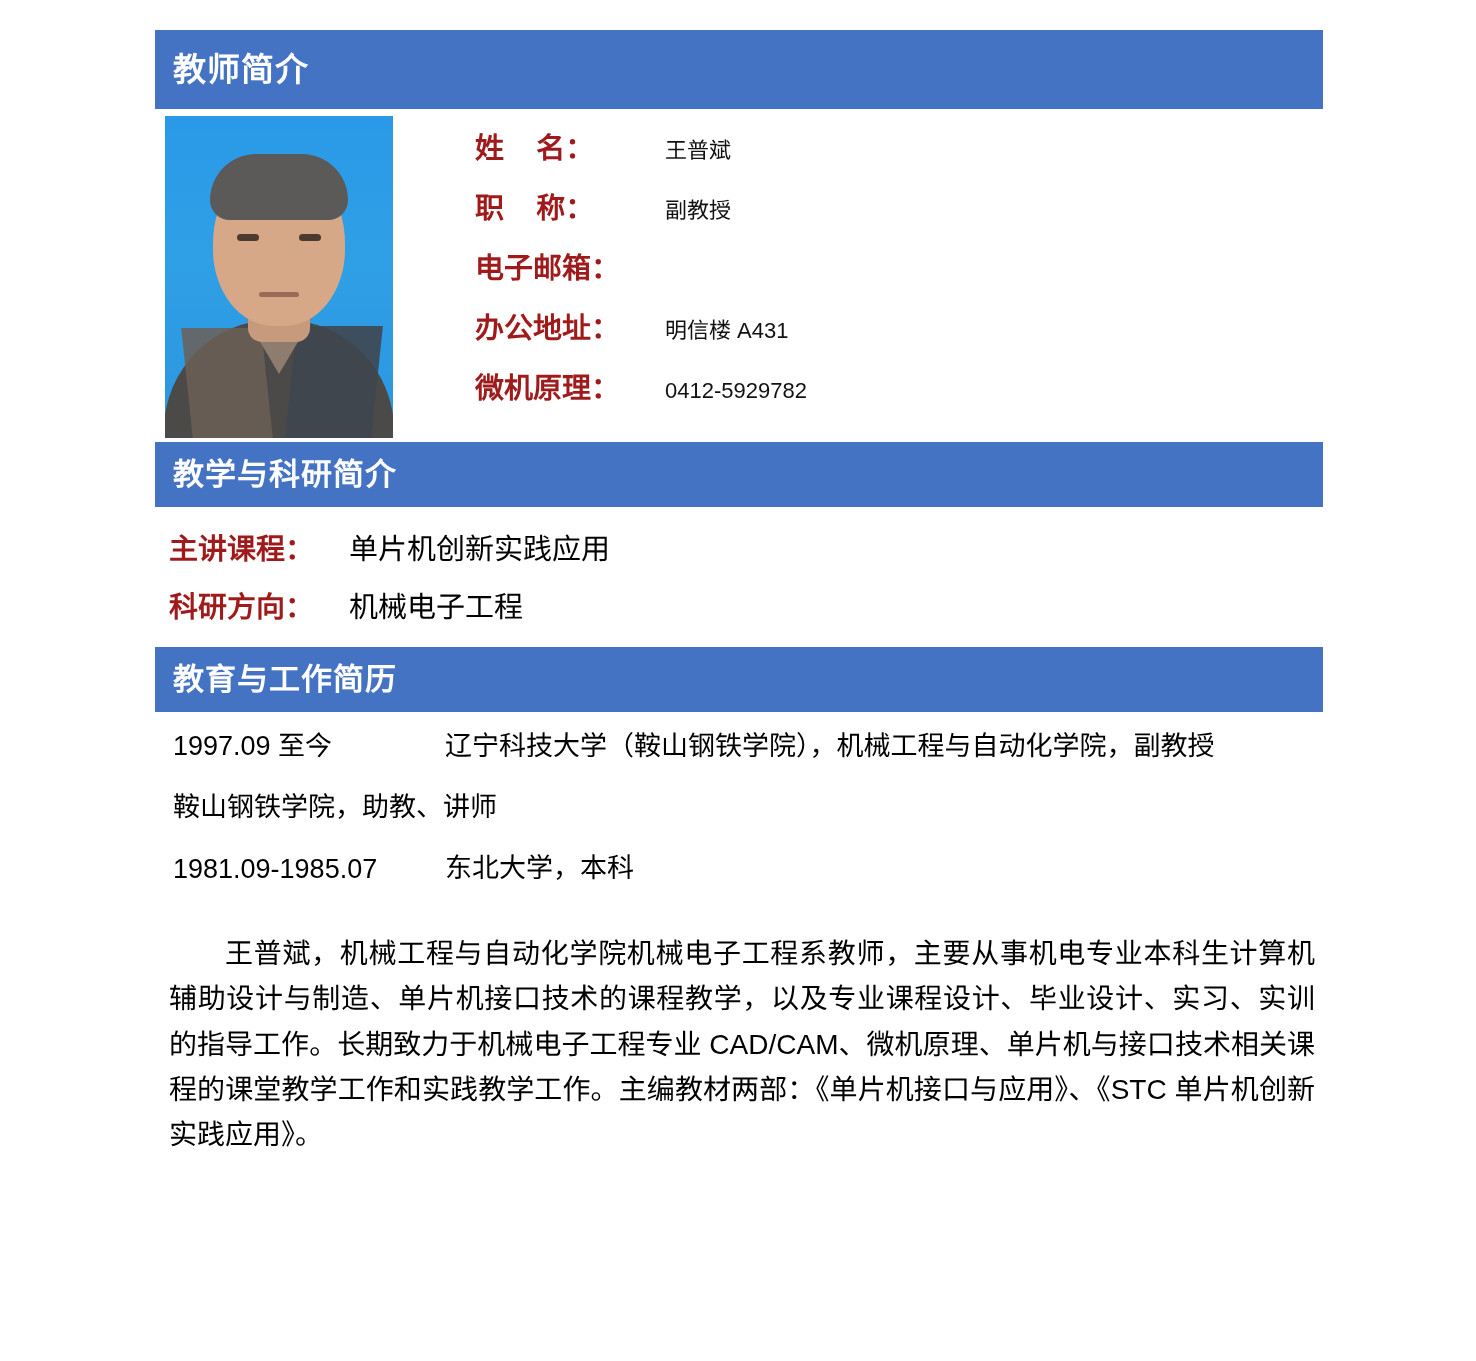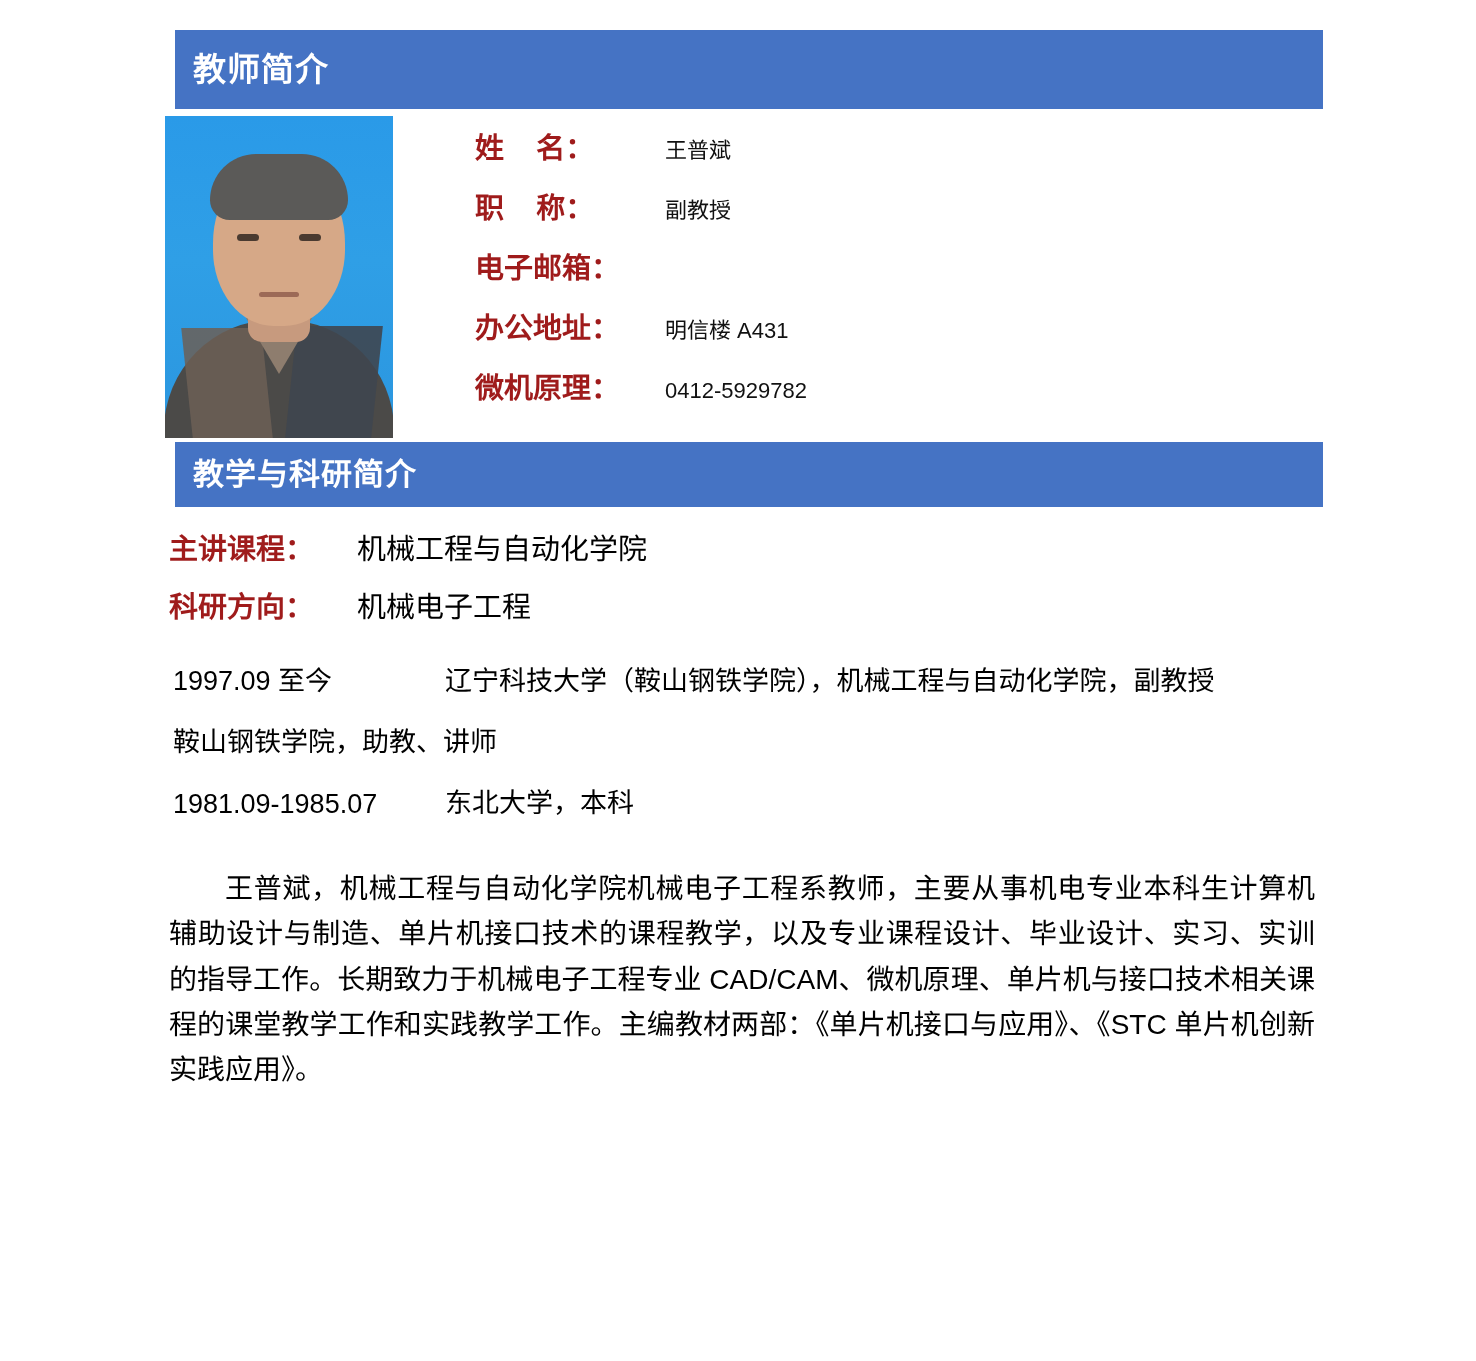--- a/index.html
+++ b/index.html
@@ -31,21 +31,20 @@
   
   .bar {
     background: #4573c4;
     color: #ffffff;
     font-size: 31px;
     font-weight: bold;
     line-height: 1;
     padding: 17px 0 17px 18px;
     letter-spacing: 1px;
     box-sizing: border-box;
-    margin-left: 20px;
   }
   .bar.first { padding: 23px 0 23px 18px; font-size: 33px; }
 
   
   .profile {
     display: flex;
     align-items: flex-start;
     padding: 7px 0 4px 0;
   }
   .photo {
@@ -170,21 +169,20 @@
     font-size: 22px;
     color: #111111;
   }
 
   
   .kv-block { padding: 10px 0 6px 0; }
   .kv-row {
     display: flex;
     align-items: flex-start;
     margin: 8px 0 16px 14px;
-    gap: 8px;
   }
   .kv-label {
     color: #9f1b1b;
     font-weight: bold;
     font-size: 29px;
     width: 180px;
     flex: 0 0 auto;
   }
   .kv-value { font-size: 29px; }
 
@@ -253,28 +251,29 @@
           <span class="field-label">微机原理：</span>
           <span class="field-value">0412-5929782</span>
         </div>
       </div>
     </div>
 
     <div class="bar">教学与科研简介</div>
     <div class="kv-block">
       <div class="kv-row">
         <span class="kv-label">主讲课程：</span>
-        <span class="kv-value">机械工程与自动化学院</span>
+        <span class="kv-value">单片机创新实践应用</span>
       </div>
       <div class="kv-row">
         <span class="kv-label">科研方向：</span>
         <span class="kv-value">机械电子工程</span>
       </div>
     </div>
 
+    <div class="bar">教育与工作简历</div>
     <div class="resume">
       <div class="resume-row">
         <span class="resume-period">1997.09 至今</span>
         <span class="resume-desc">辽宁科技大学（鞍山钢铁学院），机械工程与自动化学院，副教授</span>
       </div>
       <div class="resume-row">
         <span class="resume-desc">鞍山钢铁学院，助教、讲师</span>
       </div>
       <div class="resume-row">
         <span class="resume-period">1981.09-1985.07</span>

